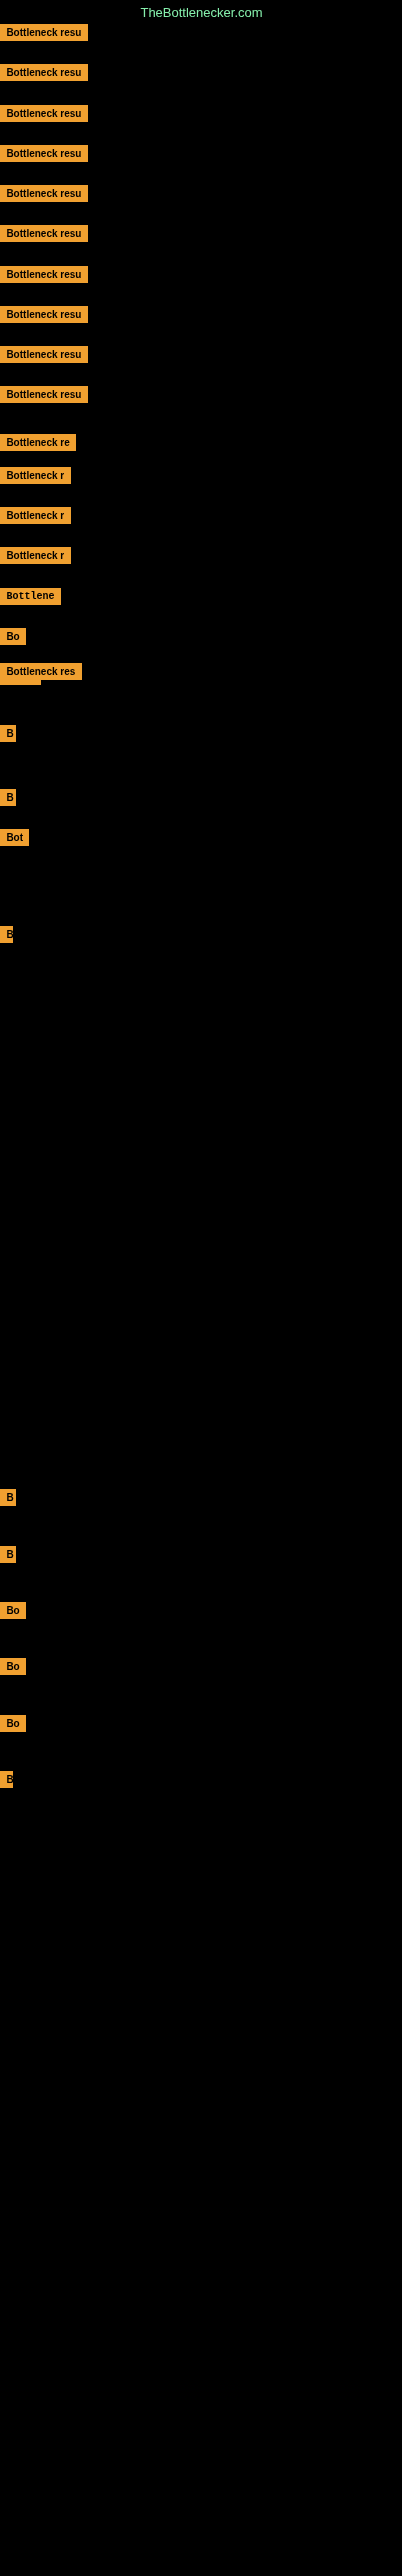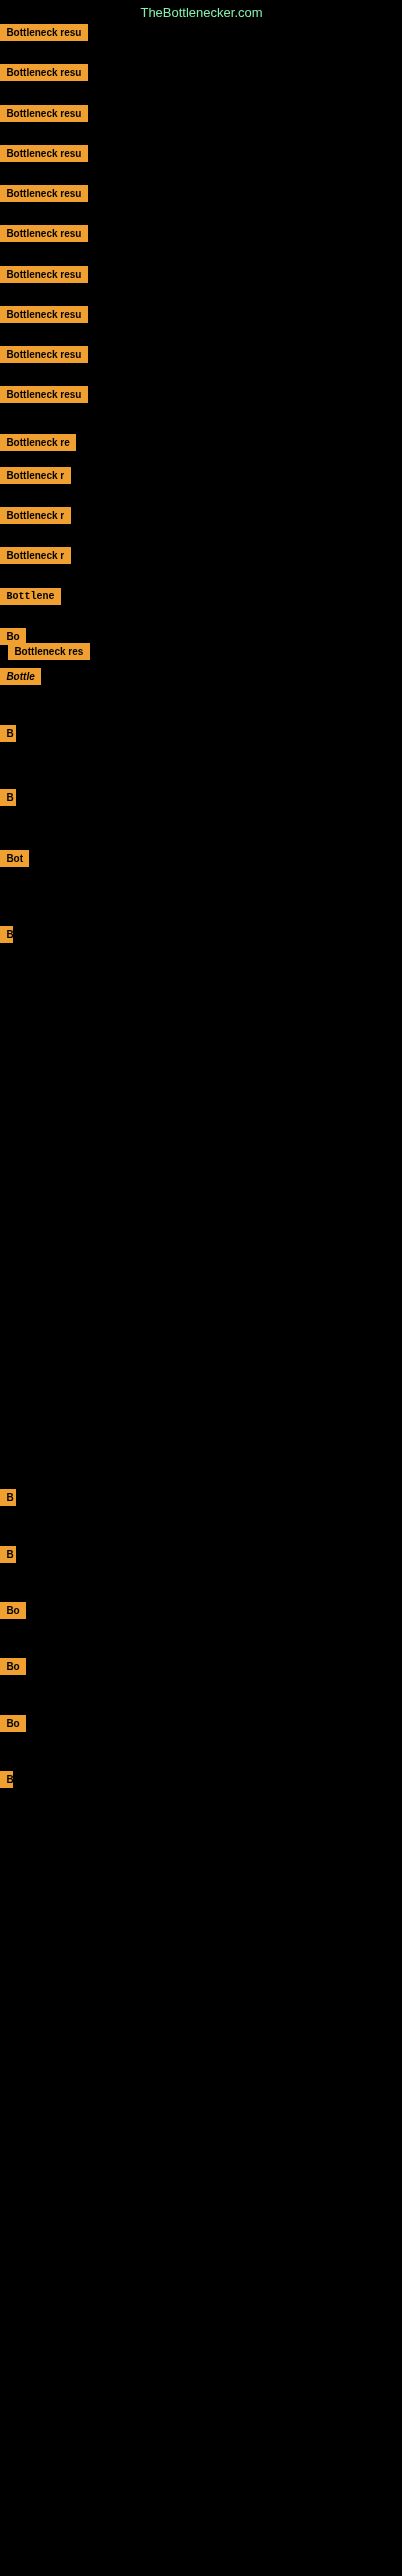--- a/index.html
+++ b/index.html
@@ -49,24 +49,24 @@
     <div class="bottleneck-badge" style="top: 306px; max-width: 97px;">Bottleneck resu</div>
     <div class="bottleneck-badge" style="top: 346px; max-width: 97px;">Bottleneck resu</div>
     <div class="bottleneck-badge" style="top: 386px; max-width: 97px;">Bottleneck resu</div>
     <div class="bottleneck-badge" style="top: 434px; max-width: 89px;">Bottleneck re</div>
     <div class="bottleneck-badge" style="top: 467px; max-width: 81px;">Bottleneck r</div>
     <div class="bottleneck-badge" style="top: 507px; max-width: 81px;">Bottleneck r</div>
     <div class="bottleneck-badge" style="top: 547px; max-width: 76px;">Bottleneck r</div>
     <div class="bottleneck-badge" style="top: 588px; max-width: 64px; font-family: Liberation Mono, monospace;">Bottlene</div>
     <div class="bottleneck-badge" style="top: 628px; max-width: 32px;">Bo</div>
     <div class="bottleneck-badge" style="top: 668px; max-width: 56px; font-style: italic;">Bottle</div>
-    <div class="bottleneck-badge" style="top: 643px; max-width: 101px; margin-left: 8px;">Bottleneck res</div>
+    <div class="bottleneck-badge" style="top: 663px; max-width: 101px;">Bottleneck res</div>
     <div class="bottleneck-badge" style="top: 725px; max-width: 16px;">B</div>
     <div class="bottleneck-badge" style="top: 789px; max-width: 16px;">B</div>
-    <div class="bottleneck-badge" style="top: 850px; max-width: 32px;">Bot</div>
+    <div class="bottleneck-badge" style="top: 829px; max-width: 32px;">Bot</div>
     <div class="bottleneck-badge" style="top: 926px; max-width: 12px;">B</div>
     <div class="bottleneck-badge" style="top: 1489px; max-width: 16px;">B</div>
     <div class="bottleneck-badge" style="top: 1546px; max-width: 16px;">B</div>
     <div class="bottleneck-badge" style="top: 1602px; max-width: 32px;">Bo</div>
     <div class="bottleneck-badge" style="top: 1658px; max-width: 32px;">Bo</div>
     <div class="bottleneck-badge" style="top: 1715px; max-width: 32px;">Bo</div>
     <div class="bottleneck-badge" style="top: 1771px; max-width: 12px;">B</div>
   </div>
 
 

